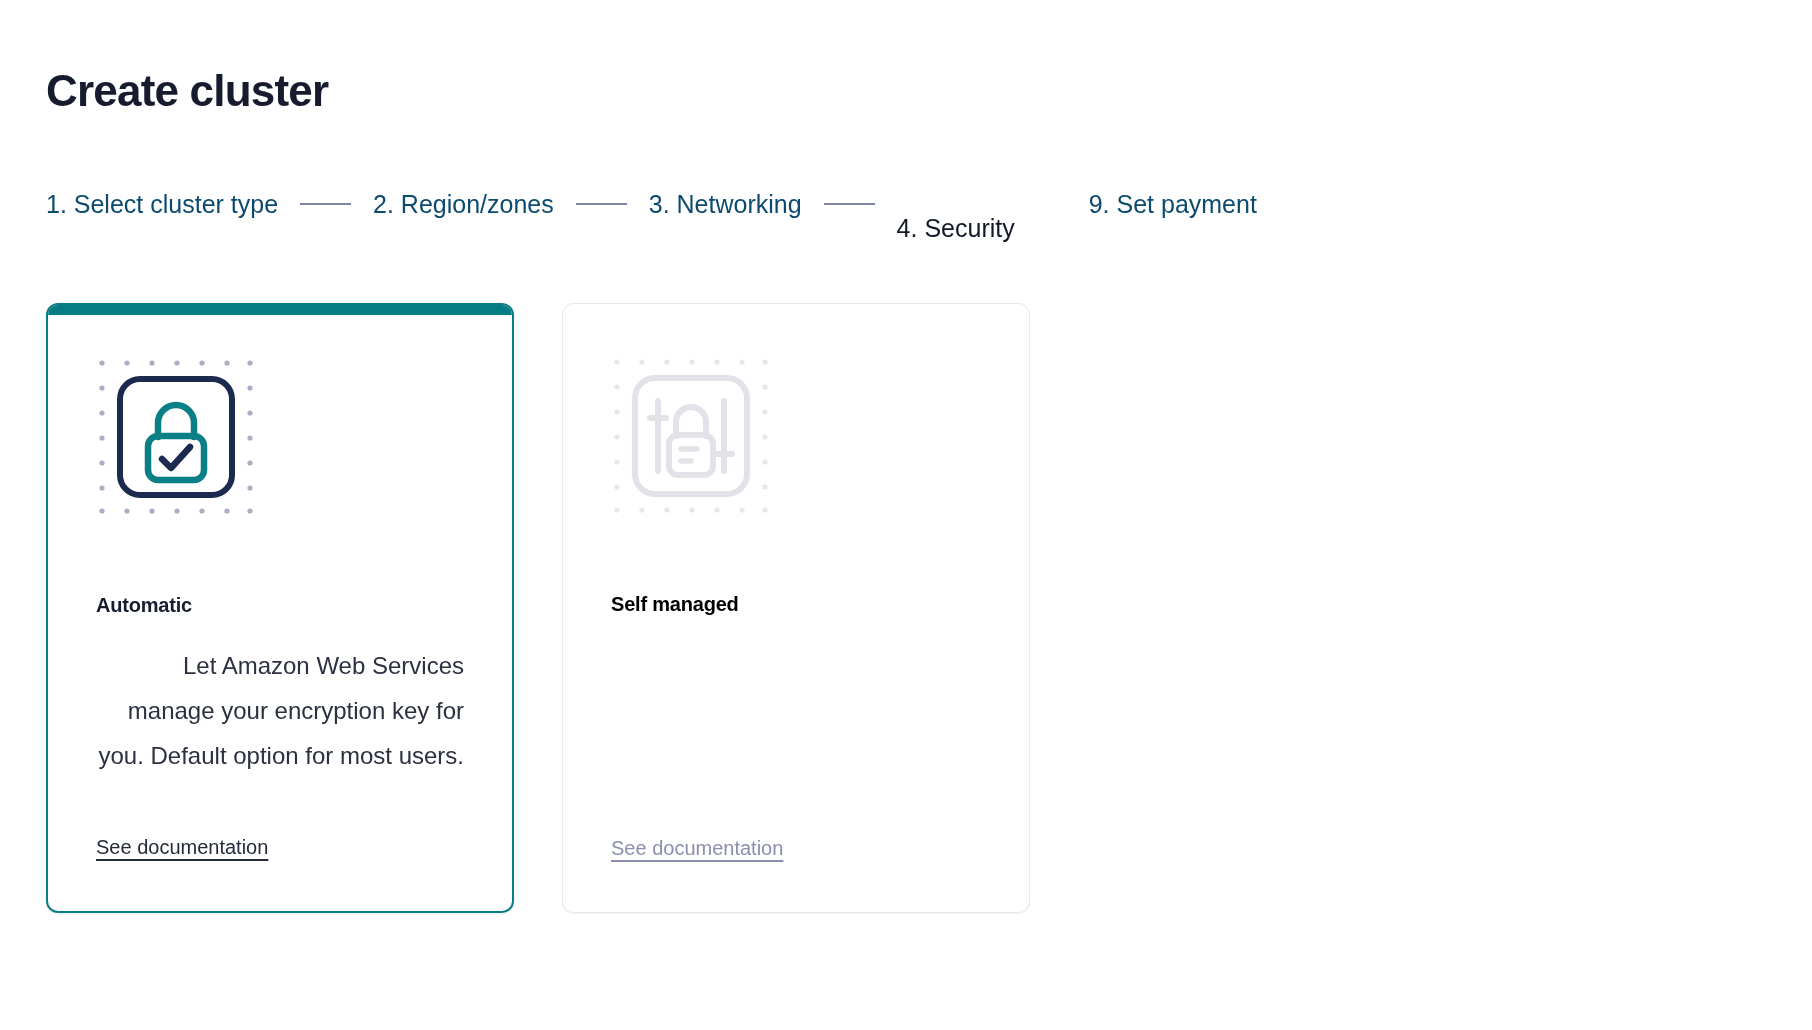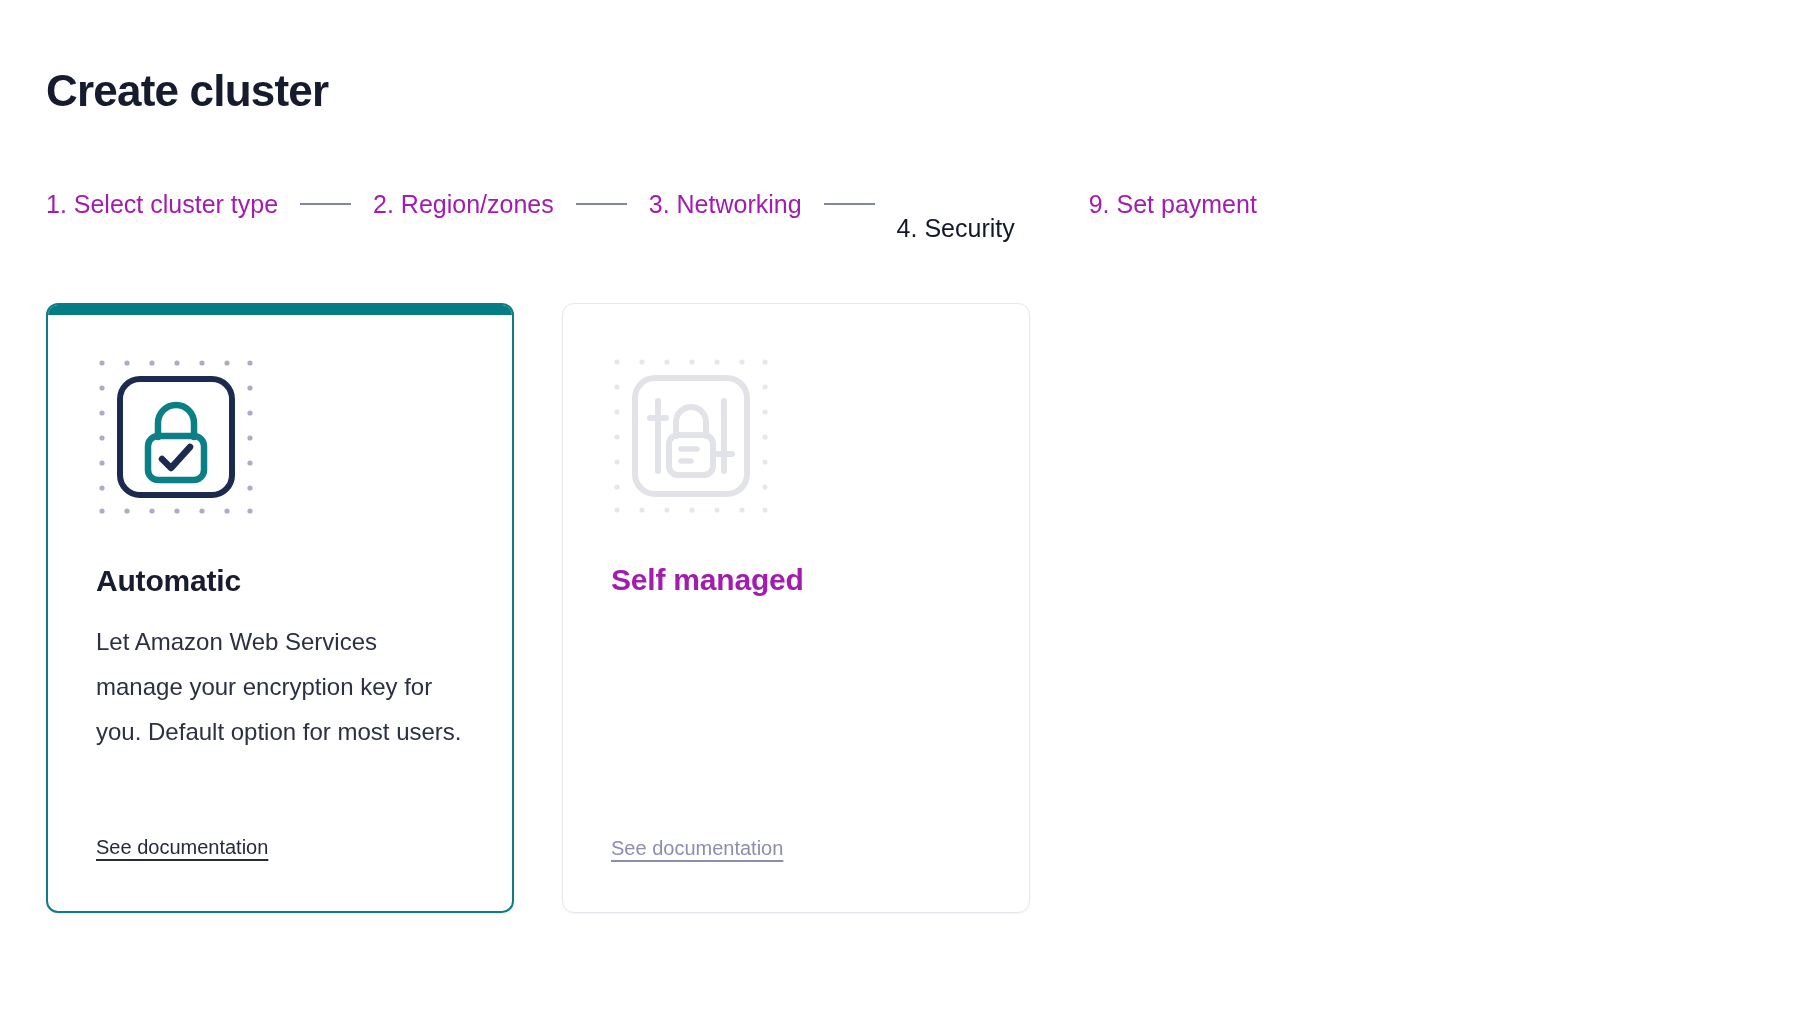--- a/index.html
+++ b/index.html
@@ -40,21 +40,21 @@
     left: 46px;
     top: 164px;
     display: flex;
     align-items: center;
     width: 1740px;
   }
   .step {
     font-size: 25px;
     line-height: 32px;
     font-weight: 400;
-    color: #a21caf;
+    color: #0c4a6e;
     white-space: nowrap;
   }
   .step.is-active {
     color: #111827;
     font-weight: 500;
     margin-top: 48px;
   }
   .step-connector {
     width: 51px;
     height: 2px;
@@ -119,36 +119,37 @@
   .card-icon {
     width: 160px;
     height: 160px;
     margin-top: 8px;
     margin-bottom: 0;
   }
   .card-icon svg { display: block; width: 160px; height: 160px; }
 
   
   .card-heading {
-    margin-top: 46px;
-    font-size: 30px;
+    margin-top: 70px;
+    font-size: 20px;
     line-height: 36px;
     font-weight: 700;
     color: #171c2e;
     letter-spacing: -0.2px;
   }
-  .card--muted .card-heading { color: #a21caf; }
+  .card--muted .card-heading { color: #000000; }
 
   .card-desc {
     margin-top: 20px;
     font-size: 24px;
     line-height: 45px;
     font-weight: 400;
     color: #2c3142;
     max-width: 372px;
+    text-align: right;
   }
   .card--muted .card-desc { color: #8588ac; }
 
   .card-link {
     position: absolute;
     left: 48px;
     bottom: 48px;
     font-size: 20px;
     line-height: 32px;
     font-weight: 400;

